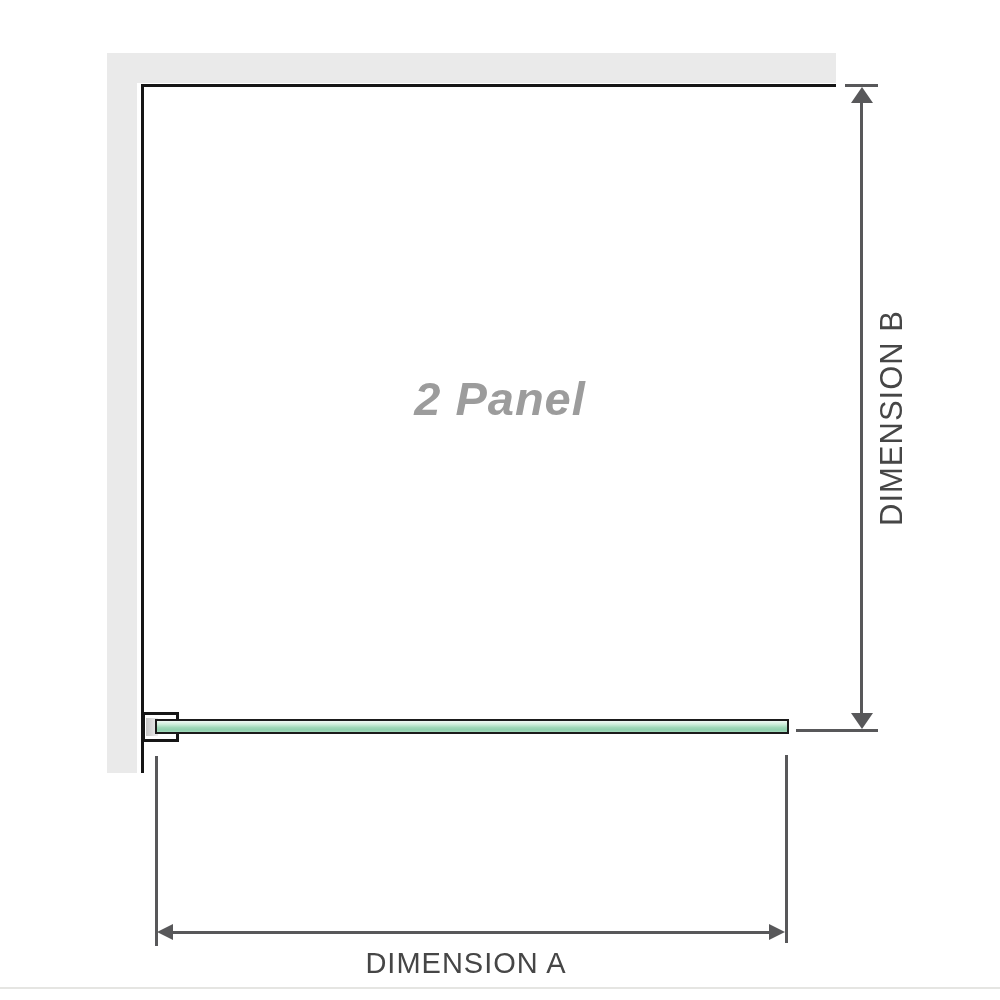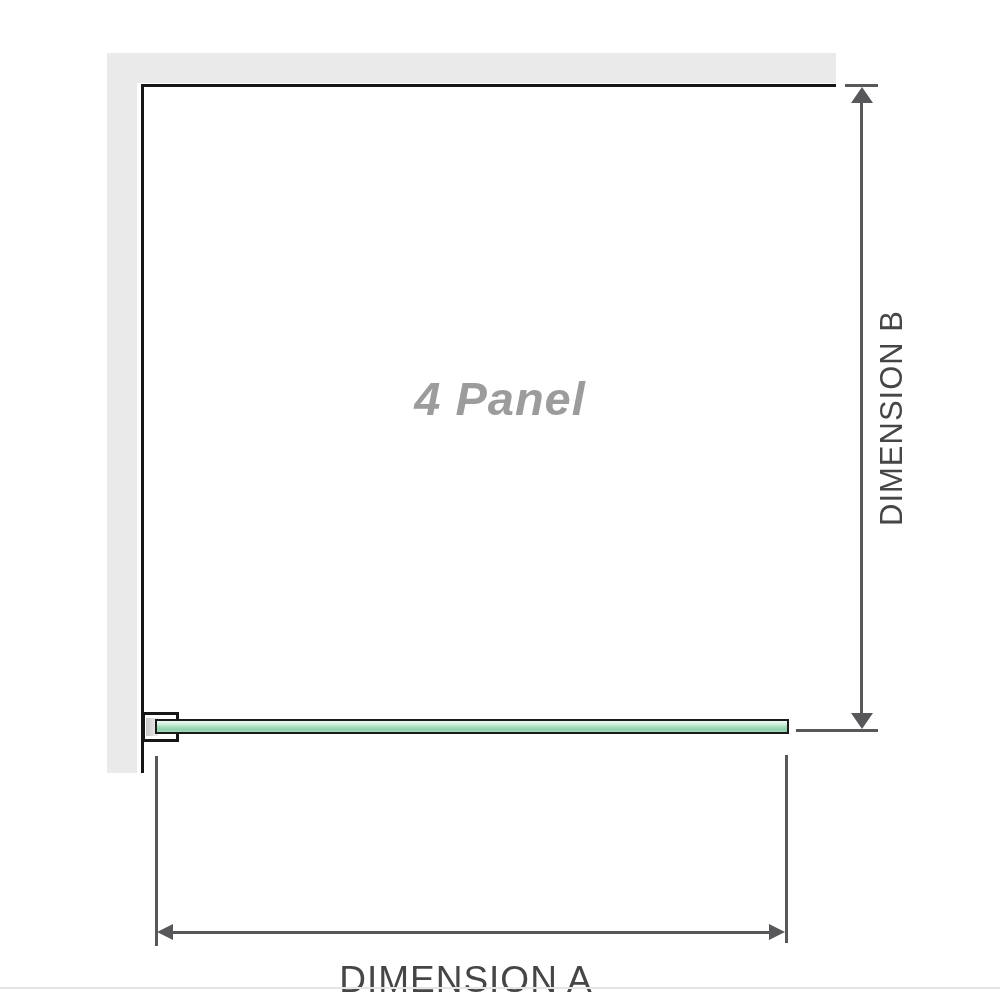--- a/index.html
+++ b/index.html
@@ -125,44 +125,43 @@
   }
   .dima-arrow-right {
     left: 769px; top: 924px; width: 0; height: 0;
     border-top: 8px solid transparent;
     border-bottom: 8px solid transparent;
     border-left: 16px solid var(--dimension);
   }
   .dima-label {
     left: 466px; top: 963px;
     transform: translate(-50%, -50%);
-    font-size: 37px;
+    font-size: 29px;
     letter-spacing: 1px;
     color: var(--label-text);
     white-space: nowrap;
-    margin-top: 17px;
   }
 
   .bottom-separator {
     left: 0; top: 987px; width: 1000px; height: 2px;
     background: var(--separator);
   }
 </style>
 </head>
 <body>
 
 <div id="stage">
 
   <div class="abs wall-vertical"></div>
   <div class="abs wall-horizontal"></div>
 
   <div class="abs frame-top"></div>
   <div class="abs frame-left"></div>
 
-  <div class="abs panel-label">4 Panel</div>
+  <div class="abs panel-label">2 Panel</div>
 
   <div class="abs bracket">
     <div class="bracket-pad"></div>
   </div>
 
   <div class="abs glass-panel"></div>
 
   <div class="abs dim-tick dimb-tick-top"></div>
   <div class="abs dim-tick dimb-tick-bottom"></div>
   <div class="abs dim-line dimb-line"></div>

